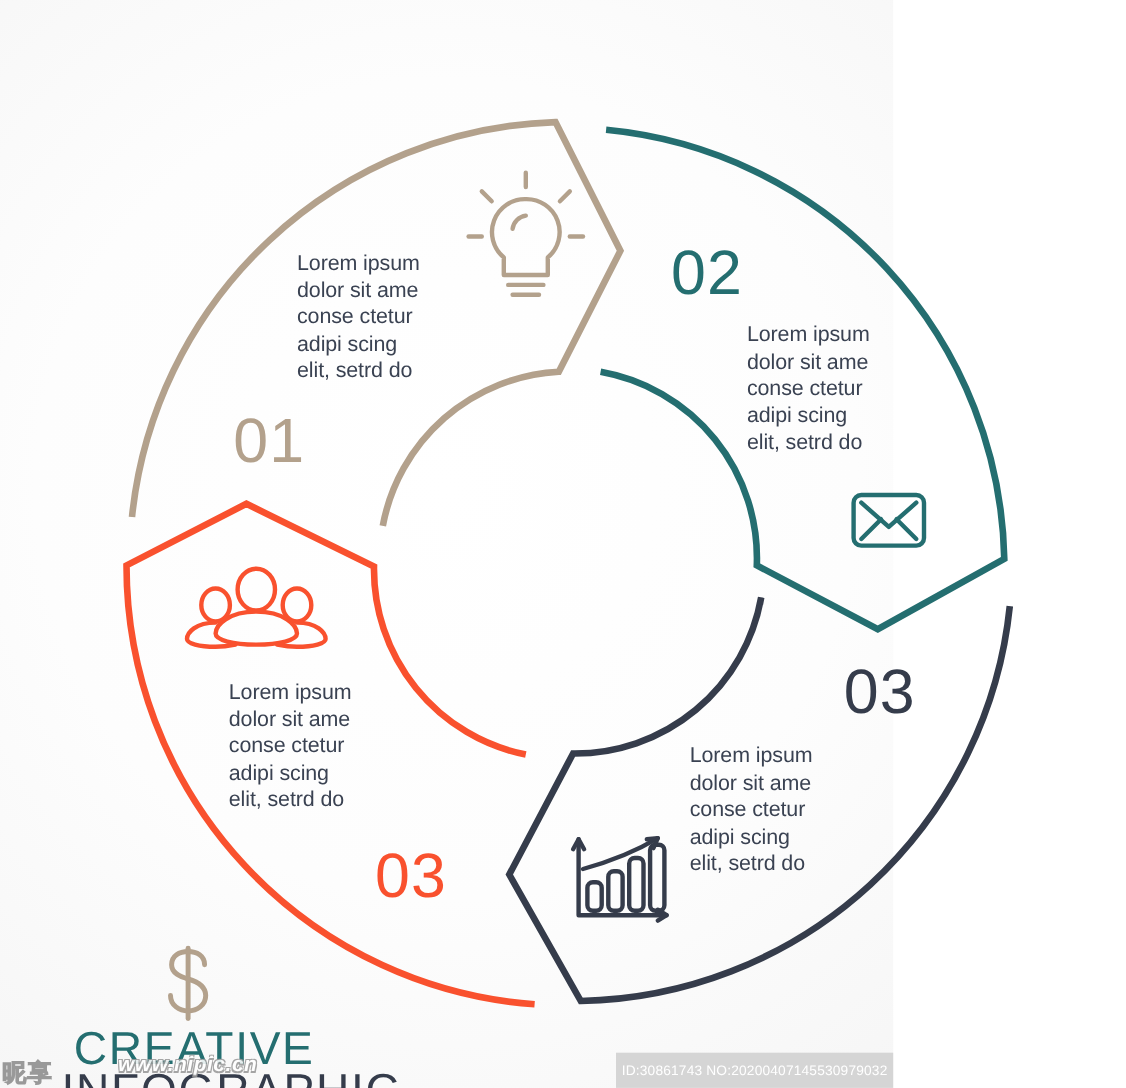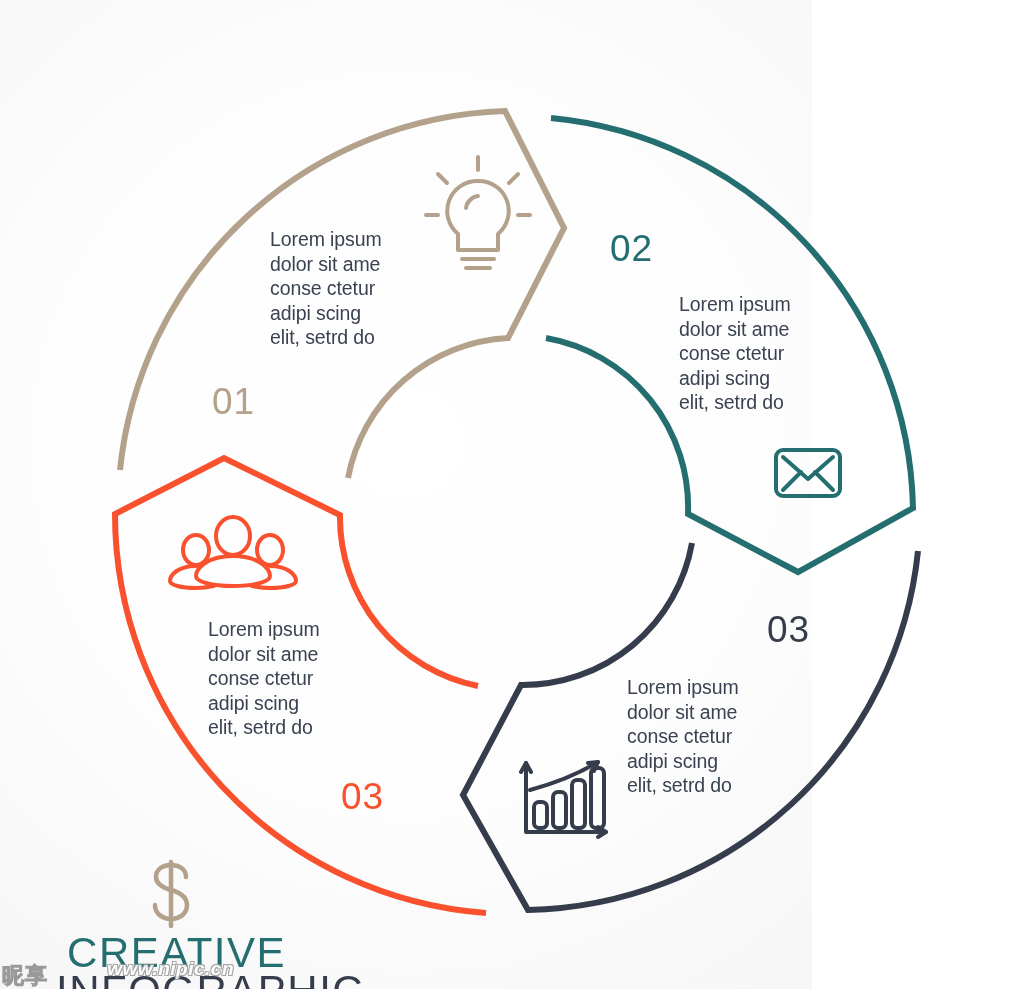--- a/index.html
+++ b/index.html
@@ -24,21 +24,21 @@
   .seg-text {
     position:absolute;
     font-size:19.5px;
     line-height:24.6px;
     color:#3a4252;
     white-space:pre-line;
     letter-spacing:-0.1px;
   }
   .seg-num {
     position:absolute;
-    font-size:37px;
+    font-size:57px;
     line-height:57px;
     font-weight:400;
     letter-spacing:1px;
   }
   #txt-01 { left:270px; top:227px; }
   #num-01 { left:212px; top:373px; color:#b3a18c; }
 
   #txt-02 { left:679px; top:292px; }
   #num-02 { left:610px; top:220px; color:#246e70; }
 
@@ -241,14 +241,17 @@
     </svg>
     <div class="brand-line" id="brand-l1">CREATIVE</div>
     <div class="brand-line" id="brand-l2">INFOGRAPHIC</div>
   </div>
 
   <div id="wm-left">
     <span class="cn">昵享网</span>
     <span class="url">www.nipic.cn</span>
   </div>
 
+  <div id="wm-right">
+    <span>ID:30861743 NO:20200407145530979032</span>
+  </div>
 
 </div>
 
 </body></html>

